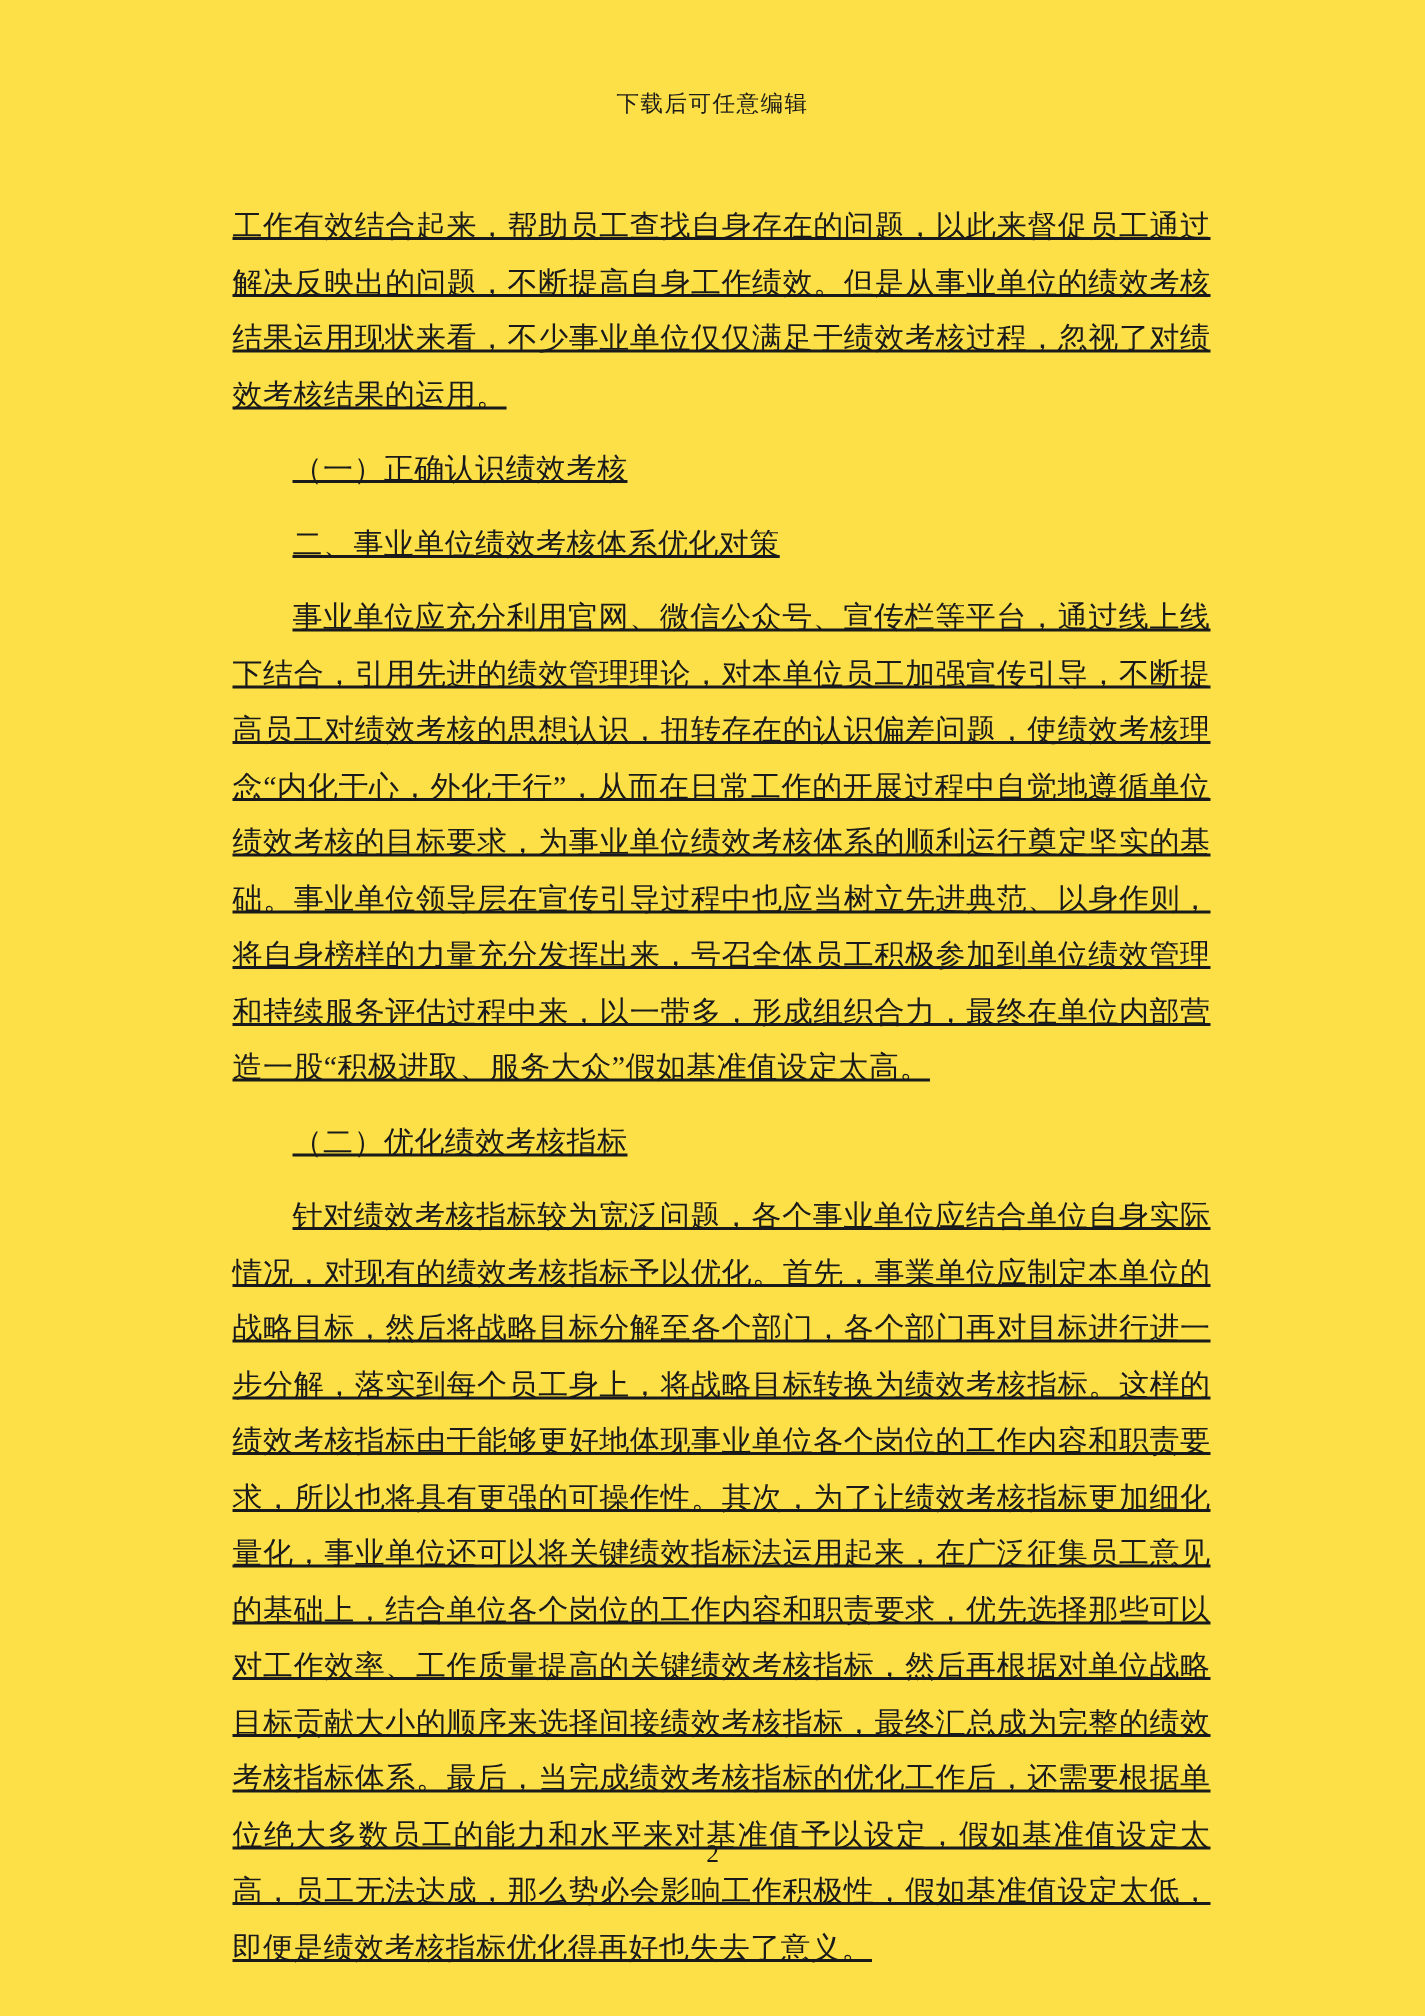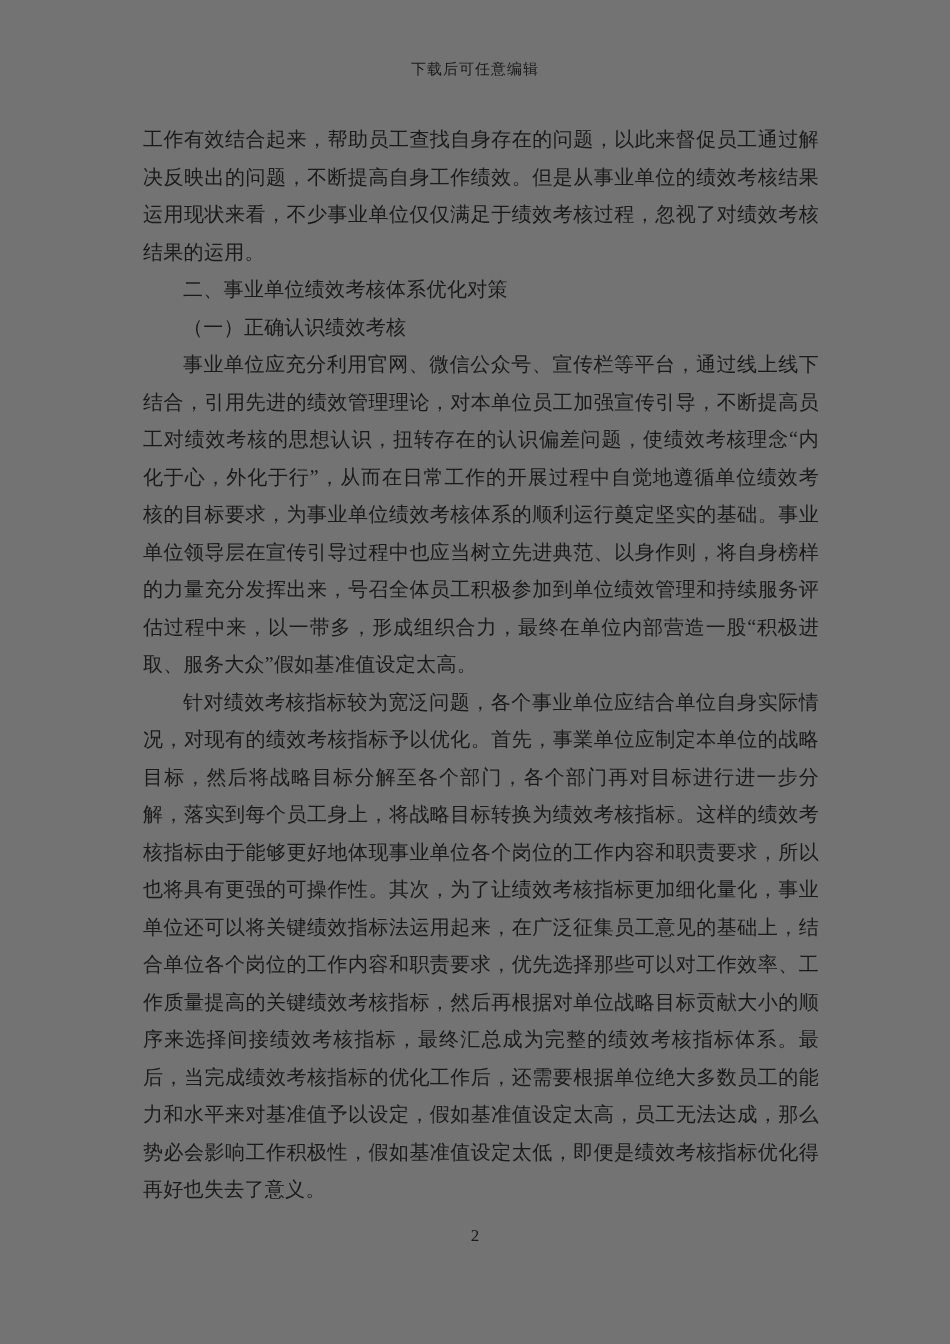--- a/index.html
+++ b/index.html
@@ -2,21 +2,21 @@
 <html><head>
 <meta charset="utf-8">
 <style>
   * { margin: 0; padding: 0; box-sizing: border-box; }
   html, body { background: #ffffff; }
   .page {
     position: relative;
     width: 950px;
     height: 1344px;
     margin: 0 auto;
-    background: #737373;
+    background: #fde047;
     font-family: "Liberation Serif", "DejaVu Serif", serif;
     color: #1a1a1a;
     overflow: hidden;
   }
   .doc-header {
     position: absolute;
     top: 60px;
     left: 0;
     right: 0;
     text-align: center;
@@ -29,21 +29,22 @@
     top: 121px;
     left: 143px;
     width: 676px;
     font-size: 20px;
     line-height: 37.5px;
     text-align: justify;
     letter-spacing: 0.3px;
   }
   .para {
     text-indent: 2em;
-    margin: 0;
+    margin: 12px;
+    text-decoration: underline;
   }
   .para.continuation {
     text-indent: 0;
   }
   .doc-footer {
     position: absolute;
     top: 1226px;
     left: 0;
     right: 0;
     text-align: center;
@@ -53,21 +54,22 @@
 </style>
 </head>
 <body>
 
 <div class="page">
 
   <div class="doc-header">下载后可任意编辑</div>
 
   <div class="doc-body">
     <p class="para continuation">工作有效结合起来，帮助员工查找自身存在的问题，以此来督促员工通过解决反映出的问题，不断提高自身工作绩效。但是从事业单位的绩效考核结果运用现状来看，不少事业单位仅仅满足于绩效考核过程，忽视了对绩效考核结果的运用。</p>
+    <p class="para">（一）正确认识绩效考核</p>
     <p class="para">二、事业单位绩效考核体系优化对策</p>
-    <p class="para">（一）正确认识绩效考核</p>
     <p class="para">事业单位应充分利用官网、微信公众号、宣传栏等平台，通过线上线下结合，引用先进的绩效管理理论，对本单位员工加强宣传引导，不断提高员工对绩效考核的思想认识，扭转存在的认识偏差问题，使绩效考核理念“内化于心，外化于行”，从而在日常工作的开展过程中自觉地遵循单位绩效考核的目标要求，为事业单位绩效考核体系的顺利运行奠定坚实的基础。事业单位领导层在宣传引导过程中也应当树立先进典范、以身作则，将自身榜样的力量充分发挥出来，号召全体员工积极参加到单位绩效管理和持续服务评估过程中来，以一带多，形成组织合力，最终在单位内部营造一股“积极进取、服务大众”假如基准值设定太高。</p>
+    <p class="para">（二）优化绩效考核指标</p>
     <p class="para">针对绩效考核指标较为宽泛问题，各个事业单位应结合单位自身实际情况，对现有的绩效考核指标予以优化。首先，事業单位应制定本单位的战略目标，然后将战略目标分解至各个部门，各个部门再对目标进行进一步分解，落实到每个员工身上，将战略目标转换为绩效考核指标。这样的绩效考核指标由于能够更好地体现事业单位各个岗位的工作内容和职责要求，所以也将具有更强的可操作性。其次，为了让绩效考核指标更加细化量化，事业单位还可以将关键绩效指标法运用起来，在广泛征集员工意见的基础上，结合单位各个岗位的工作内容和职责要求，优先选择那些可以对工作效率、工作质量提高的关键绩效考核指标，然后再根据对单位战略目标贡献大小的顺序来选择间接绩效考核指标，最终汇总成为完整的绩效考核指标体系。最后，当完成绩效考核指标的优化工作后，还需要根据单位绝大多数员工的能力和水平来对基准值予以设定，假如基准值设定太高，员工无法达成，那么势必会影响工作积极性，假如基准值设定太低，即便是绩效考核指标优化得再好也失去了意义。</p>
   </div>
 
   <div class="doc-footer">2</div>
 
 </div>
 
 </body></html>

